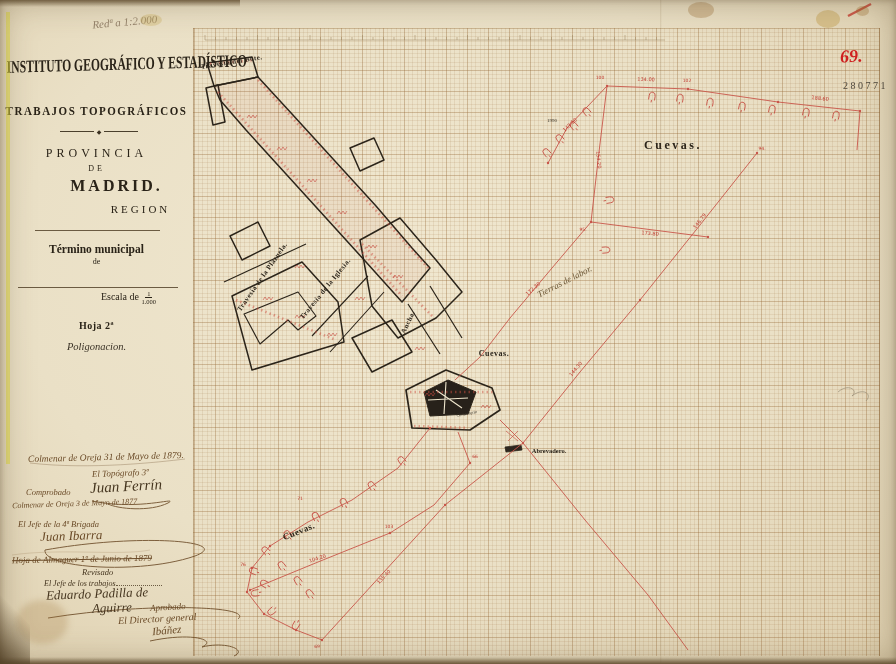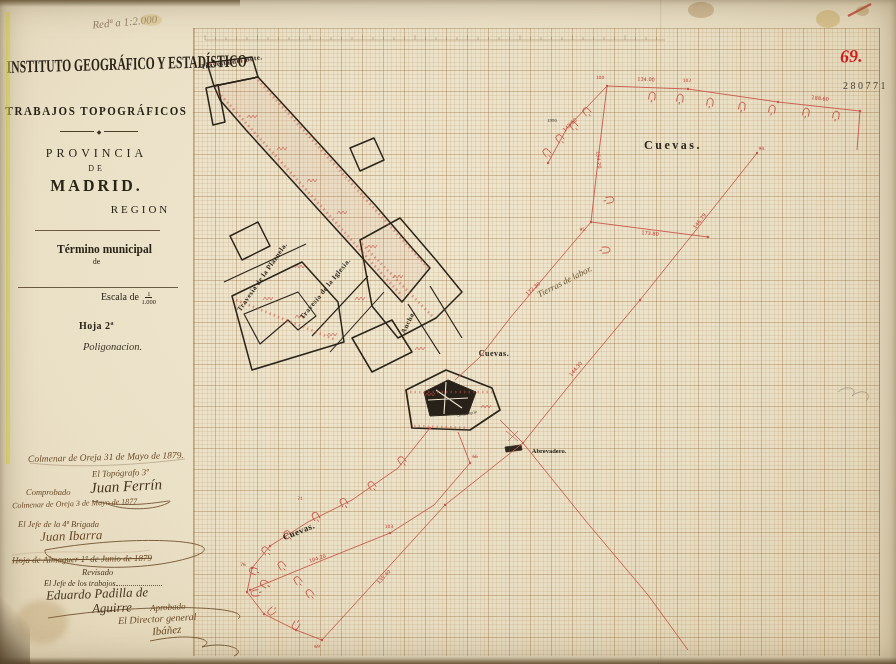--- a/index.html
+++ b/index.html
@@ -26,31 +26,31 @@
   .map-svg{position:absolute;left:0;top:0;}
 
   
   .tb{position:absolute;left:0;width:193px;text-align:center;color:#2a2318;}
   .tb-inst{top:58px;font-weight:bold;font-size:12.5px;white-space:nowrap;transform:scale(.93,1.4) rotate(-1deg);letter-spacing:0;}
   .tb-works{top:104px;font-weight:bold;font-size:11px;letter-spacing:1.5px;transform:scaleY(1.15);}
   .orn{position:absolute;left:60px;top:128px;width:78px;display:flex;align-items:center;gap:3px;color:#3a3020;font-size:6px;}
   .orn::before,.orn::after{content:"";flex:1;border-top:1px solid #4a3f2c;}
   .tb-prov{top:146px;font-size:12px;letter-spacing:4px;}
   .tb-de{top:164px;font-size:8px;letter-spacing:3px;}
-  .tb-madrid{top:177px;font-size:16px;font-weight:bold;letter-spacing:3px;}
+  .tb-madrid{top:177px;font-size:16px;font-weight:bold;letter-spacing:3px;padding-left:20px;}
   .tb-region{top:203px;font-size:11px;letter-spacing:3px;padding-left:44px;}
   .rule{position:absolute;height:0;border-top:1px solid #6b5b42;}
-  .tb-term{top:243px;font-size:11.5px;font-weight:bold;padding-left:8px;}
+  .tb-term{top:243px;font-size:11.5px;font-weight:bold;}
   .tb-de2{top:257px;font-size:8px;}
   .tb-muni{top:267px;font-size:14px;font-weight:bold;letter-spacing:.5px;}
   .tb-escala{top:290px;font-size:10px;padding-left:32px;}
   .frac{display:inline-flex;flex-direction:column;align-items:center;vertical-align:middle;font-size:6.5px;line-height:1.1;}
   .frac .num{border-bottom:1px solid #2a2318;padding:0 2px;}
   .tb-hoja{top:320px;font-size:10px;font-weight:bold;letter-spacing:.5px;}
-  .tb-polig{top:341px;font-size:10.5px;font-style:italic;color:#3a3226;padding-left:16px;}
+  .tb-polig{top:341px;font-size:10.5px;font-style:italic;color:#3a3226;}
 
   
   .pencil{position:absolute;left:92px;top:12px;width:150px;font-style:italic;font-size:11px;color:#94826a;transform:rotate(-5deg);}
   .num69{position:absolute;left:840px;top:46px;font-size:18px;font-weight:bold;font-style:italic;color:#cf1f1f;transform:rotate(-2deg);}
   .stampnum{position:absolute;left:843px;top:80px;font-size:10px;letter-spacing:2.5px;color:#4c463c;font-weight:normal;}
 
   
   .hw{position:absolute;font-style:italic;color:#6b4b28;white-space:nowrap;}
   .dk{color:#45351f;}
   .dotline{display:inline-block;width:46px;border-bottom:1px dotted #6b5b42;height:8px;}

